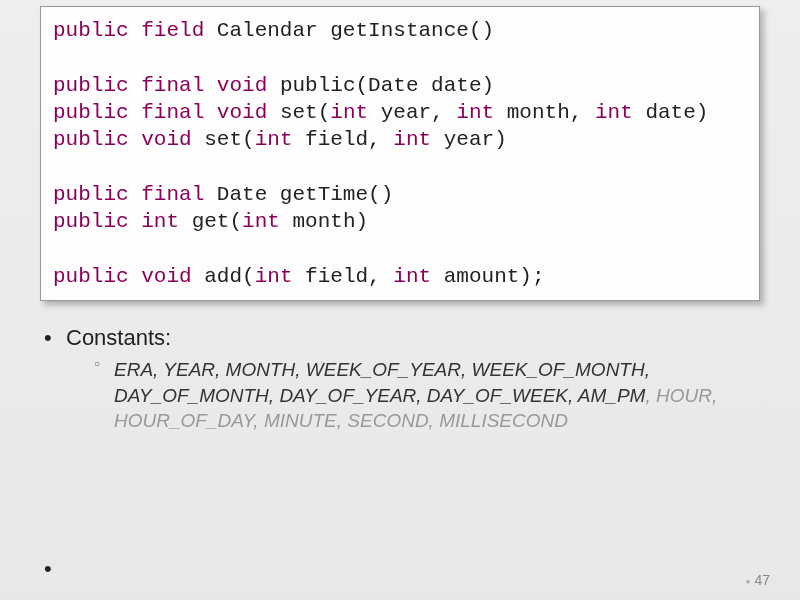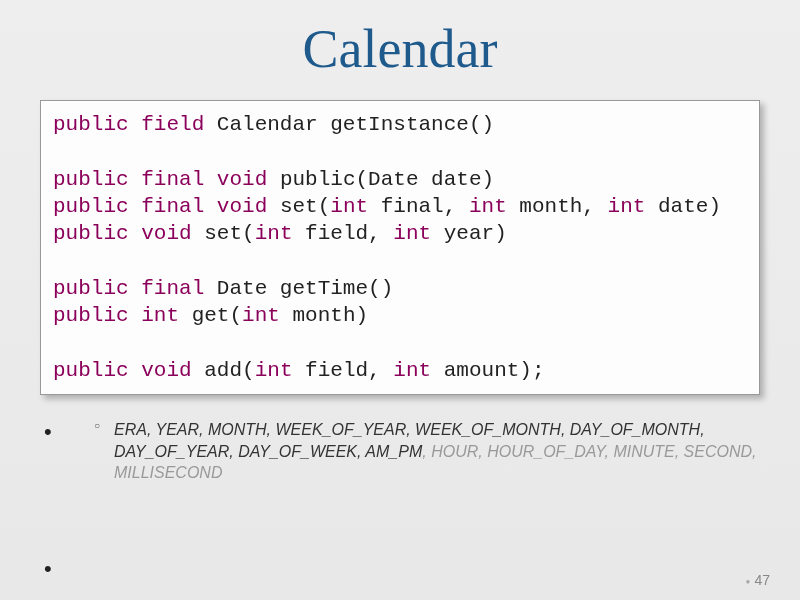--- a/index.html
+++ b/index.html
@@ -56,21 +56,21 @@
   }
   .kw { color: #8b005a; font-weight: normal; }
   .sub-list {
     list-style: none;
     padding-left: 28px;
     margin-top: 6px;
   }
   .sub-list > li {
     position: relative;
     padding-left: 20px;
-    font-size: 16px;
+    font-size: 19px;
     font-style: italic;
     color: #555;
     line-height: 1.35;
   }
   .sub-list > li::before {
     content: "○";
     position: absolute;
     left: 0;
     top: 0;
     font-size: 10px;
@@ -98,36 +98,36 @@
     left: 44px;
     bottom: 18px;
     font-size: 22px;
     color: #222;
   }
 </style>
 </head>
 <body>
 
 <div class="slide">
-  <h1 class="title">Calendar</h1>
 
 
   <div class="code-box"><span class="kw">public</span> <span class="kw">field</span><span> Calendar getInstance()</span>
 
 <span class="kw">public</span> <span class="kw">final</span> <span class="kw">void</span><span> public(Date date)</span>
-<span class="kw">public</span> <span class="kw">final</span> <span class="kw">void</span><span> set(</span><span class="kw">int</span><span> final, </span><span class="kw">int</span><span> month, </span><span class="kw">int</span><span> date)</span>
+<span class="kw">public</span> <span class="kw">final</span> <span class="kw">void</span><span> set(</span><span class="kw">int</span><span> year, </span><span class="kw">int</span><span> month, </span><span class="kw">int</span><span> date)</span>
 <span class="kw">public</span> <span class="kw">void</span><span> set(</span><span class="kw">int</span><span> field, </span><span class="kw">int</span><span> year)</span>
 
 <span class="kw">public</span> <span class="kw">final</span><span> Date getTime()</span>
 <span class="kw">public</span> <span class="kw">int</span><span> get(</span><span class="kw">int</span><span> month)</span>
 
 <span class="kw">public</span> <span class="kw">void</span><span> add(</span><span class="kw">int</span><span> field, </span><span class="kw">int</span><span> amount);</span></div>
 
   <ul class="bullet-list">
     <li>
+      <span>Constants:</span>
       <ul class="sub-list">
         <li>
           <span class="const-dark">ERA, YEAR, MONTH, WEEK_OF_YEAR, WEEK_OF_MONTH, DAY_OF_MONTH, DAY_OF_YEAR, DAY_OF_WEEK, AM_PM</span><span class="const-light">, HOUR, HOUR_OF_DAY, MINUTE, SECOND, MILLISECOND</span>
         </li>
       </ul>
     </li>
   </ul>
 </div>
 
 <div class="empty-bullet">•</div>

